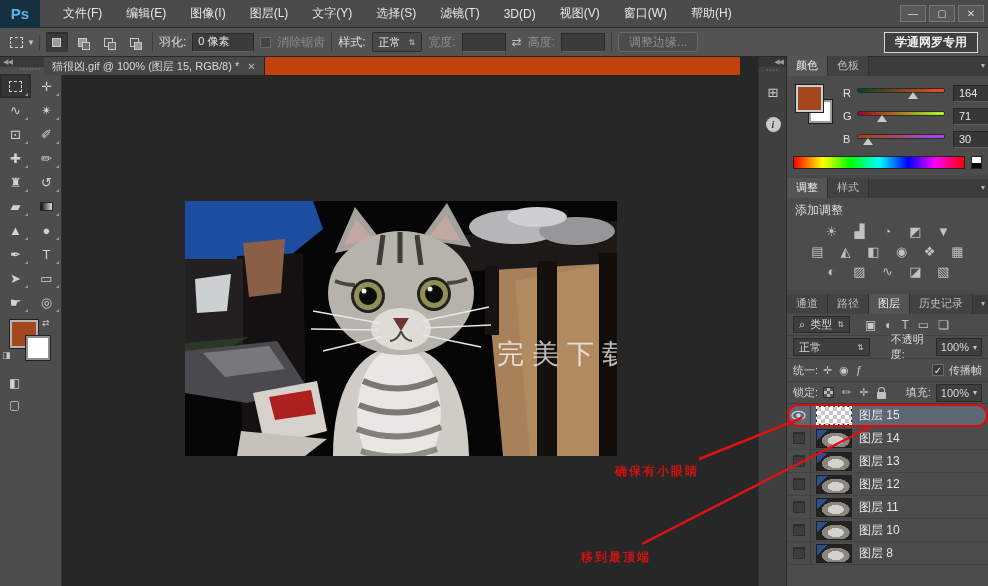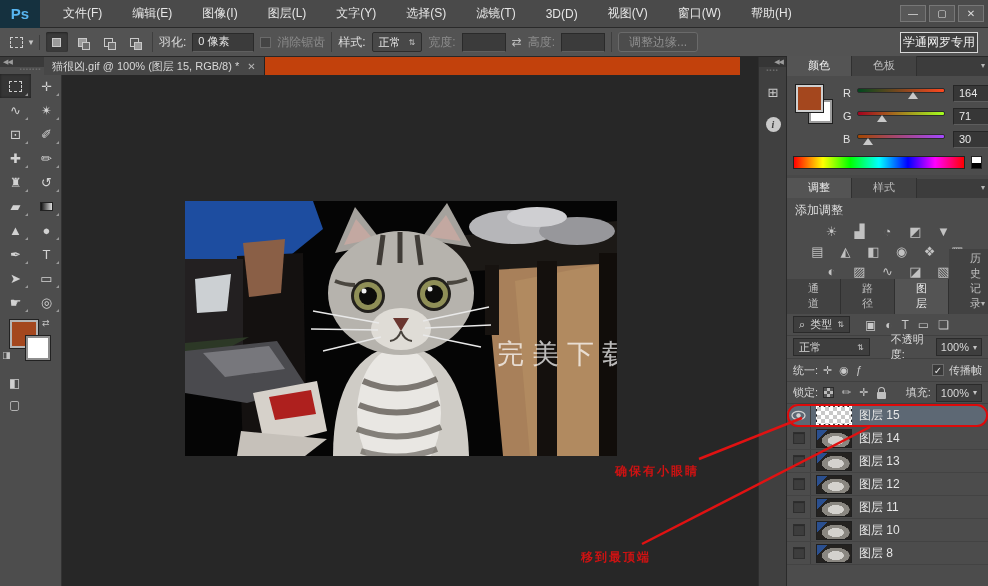--- a/index.html
+++ b/index.html
@@ -2,21 +2,21 @@
 <html><head>
 <meta charset="utf-8">
 <style>
   * { box-sizing: border-box; margin: 0; padding: 0; }
   html,body { width:988px; height:586px; overflow:hidden; }
   body { font-family:"Liberation Sans","DejaVu Sans",sans-serif; background:#272727; color:#e0e0e0; font-size:12px; position:relative; }
 
   
   .menubar { position:absolute; left:0; top:0; width:988px; height:28px; background:#4a4a4a; border-bottom:1px solid #2a2a2a; display:flex; align-items:center; }
   .ps-logo { width:40px; height:28px; background:#15313f; color:#58b5f0; font-weight:bold; font-size:15px; display:flex; align-items:center; justify-content:center; }
-  .menu-items { display:flex; align-items:center; margin-left:12px; gap:8px; }
+  .menu-items { display:flex; align-items:center; margin-left:12px; gap:2px; }
   .menu-item { padding:4px 11px; color:#e6e6e6; cursor:default; }
   .win-controls { margin-left:auto; display:flex; margin-right:4px; gap:3px; }
   .win-btn { width:26px; height:17px; background:#585858; border:1px solid #777; color:#ddd; font-size:10px; display:flex; align-items:center; justify-content:center; }
 
   
   .optionsbar { position:absolute; left:0; top:28px; width:988px; height:29px; background:#535353; border-bottom:1px solid #282828; display:flex; align-items:center; gap:6px; padding:0 6px; }
   .tool-preset { display:flex; align-items:center; gap:4px; padding:2px 4px; border-right:1px solid #3e3e3e; }
   .dashed-box { width:13px; height:11px; border:1px dashed #cfcfcf; display:inline-block; }
   .tiny-arrow { font-size:8px; color:#c5c5c5; }
   .selmodes { display:flex; gap:4px; padding-right:6px; border-right:1px solid #3e3e3e; }
@@ -25,21 +25,21 @@
   .selmode .sq { width:9px; height:9px; border:1px solid #c9c9c9; background:#9b9b9b; position:relative; }
   .selmode.m-add .sq2 { position:absolute; right:-4px; bottom:-4px; width:8px; height:8px; border:1px solid #c9c9c9; background:#6d6d6d; }
   .opt-label { color:#dcdcdc; }
   .opt-label.disabled { color:#8b8b8b; }
   .opt-input { width:62px; height:19px; background:#3b3b3b; border:1px solid #2a2a2a; border-bottom-color:#5f5f5f; color:#e6e6e6; font-size:11px; padding:0 5px; }
   .opt-input.small { width:44px; }
   .opt-select { height:20px; background:#484848; border:1px solid #2c2c2c; color:#e6e6e6; font-size:11px; display:flex; align-items:center; gap:8px; padding:0 6px; border-radius:2px; }
   .opt-check { width:11px; height:11px; border:1px solid #6a6a6a; background:#444; display:inline-block; }
   .swap-icon { color:#bdbdbd; font-size:12px; }
   .refine-btn { height:20px; padding:0 10px; border:1px solid #6a6a6a; border-radius:3px; color:#8f8f8f; background:#4c4c4c; display:flex; align-items:center; }
-  .brand-btn { height:21px; padding:0 2px; border:1px solid #d8d8d8; background:#3f3f3f; color:#f2f2f2; display:flex; align-items:center; margin-left:auto; margin-right:4px; font-size:12px; }
+  .brand-btn { height:21px; padding:0 10px; border:1px solid #d8d8d8; background:#3f3f3f; color:#f2f2f2; display:flex; align-items:center; margin-left:auto; margin-right:4px; font-size:12px;font-weight:bold; }
   .sep { width:1px; height:20px; background:#3e3e3e; }
 
   
   .toolbar { position:absolute; left:0; top:57px; width:62px; height:529px; background:#4d4d4d; border-right:1px solid #333; }
   .toolbar-header { height:10px; background:#3a3a3a; color:#9c9c9c; font-size:7px; line-height:10px; padding-left:3px; letter-spacing:-1px; }
   .toolbar-grip { height:7px; text-align:center; color:#6d6d6d; font-size:6px; line-height:5px; letter-spacing:1px; }
   .tools { display:grid; grid-template-columns:31px 31px; }
   .tool { height:24px; display:flex; align-items:center; justify-content:center; color:#d2d2d2; font-size:13px; position:relative; }
   .tool.selected { background:#353535; box-shadow:inset 0 0 3px #1e1e1e; }
   .tool .corner { position:absolute; right:3px; bottom:2px; width:0; height:0; border-left:3px solid transparent; border-bottom:3px solid #9a9a9a; }
@@ -64,21 +64,21 @@
   
   .collapsed { position:absolute; left:758px; top:57px; width:28px; height:529px; background:#404040; border-left:1px solid #2e2e2e; }
   .collapsed .hdr { height:10px; background:#353535; color:#9c9c9c; font-size:7px; text-align:right; padding-right:3px; line-height:10px; letter-spacing:-1px; }
   .collapsed .grip { text-align:center; color:#6d6d6d; font-size:6px; line-height:6px; letter-spacing:1px; }
   .cicon { width:28px; height:26px; display:flex; align-items:center; justify-content:center; color:#c9c9c9; font-size:13px; margin-top:6px; }
   .info-circle { width:15px; height:15px; border-radius:50%; background:#c9c9c9; color:#3a3a3a; font-size:10px; font-weight:bold; font-style:italic; display:flex; align-items:center; justify-content:center; font-family:"Liberation Serif",serif; }
 
   
   .dock { position:absolute; left:786px; top:57px; width:202px; height:529px; background:#484848; border-left:1px solid #2a2a2a; display:flex; flex-direction:column; }
   .panel-tabs { height:19px; background:#3c3c3c; display:flex; align-items:flex-end; font-size:11px; position:relative; }
-  .panel-tab { padding:2px 21px 3px; color:#bdbdbd; background:#424242; border-right:1px solid #303030; }
+  .panel-tab { padding:2px 9px 3px; color:#bdbdbd; background:#424242; border-right:1px solid #303030; }
   .panel-tab.active { background:#545454; color:#ececec; }
   .panel-menu { position:absolute; right:3px; top:4px; color:#b5b5b5; font-size:8px; }
 
   
   .color-body { height:99px; position:relative; background:#4c4c4c; }
   .cp-fg { position:absolute; left:9px; top:9px; width:27px; height:27px; border:2px solid #cfcfcf; outline:1px solid #1e1e1e; z-index:2; }
   .cp-bg { position:absolute; left:22px; top:24px; width:23px; height:23px; background:#fff; border:2px solid #9c9c9c; outline:1px solid #1e1e1e; }
   .channel-row { position:absolute; left:56px; height:18px; display:flex; align-items:center; }
   .channel-label { width:14px; color:#e2e2e2; font-size:11px; }
   .channel-track-wrap { position:relative; width:88px; height:14px; }

